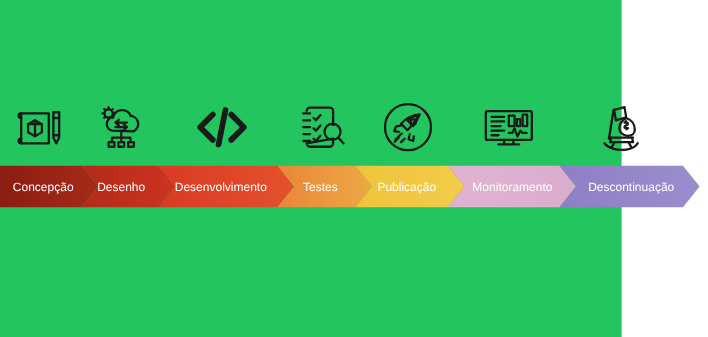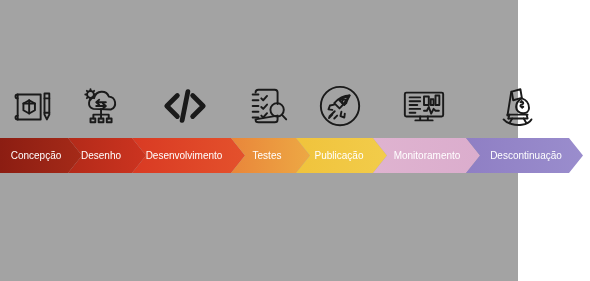--- a/index.html
+++ b/index.html
@@ -10,21 +10,21 @@
   body {
     width: 590px;
     height: 281px;
     font-family: "Liberation Sans", sans-serif;
     overflow: hidden;
   }
   #lifecycle-diagram {
     position: relative;
     width: 518px;
     height: 281px;
-    background: #a3a3a3;
+    background: #22c55e;
   }
   .icon-row {
     position: absolute;
     left: 0;
     top: 78px;
     width: 590px;
     height: 56px;
   }
   .stage-icon {
     position: absolute;

